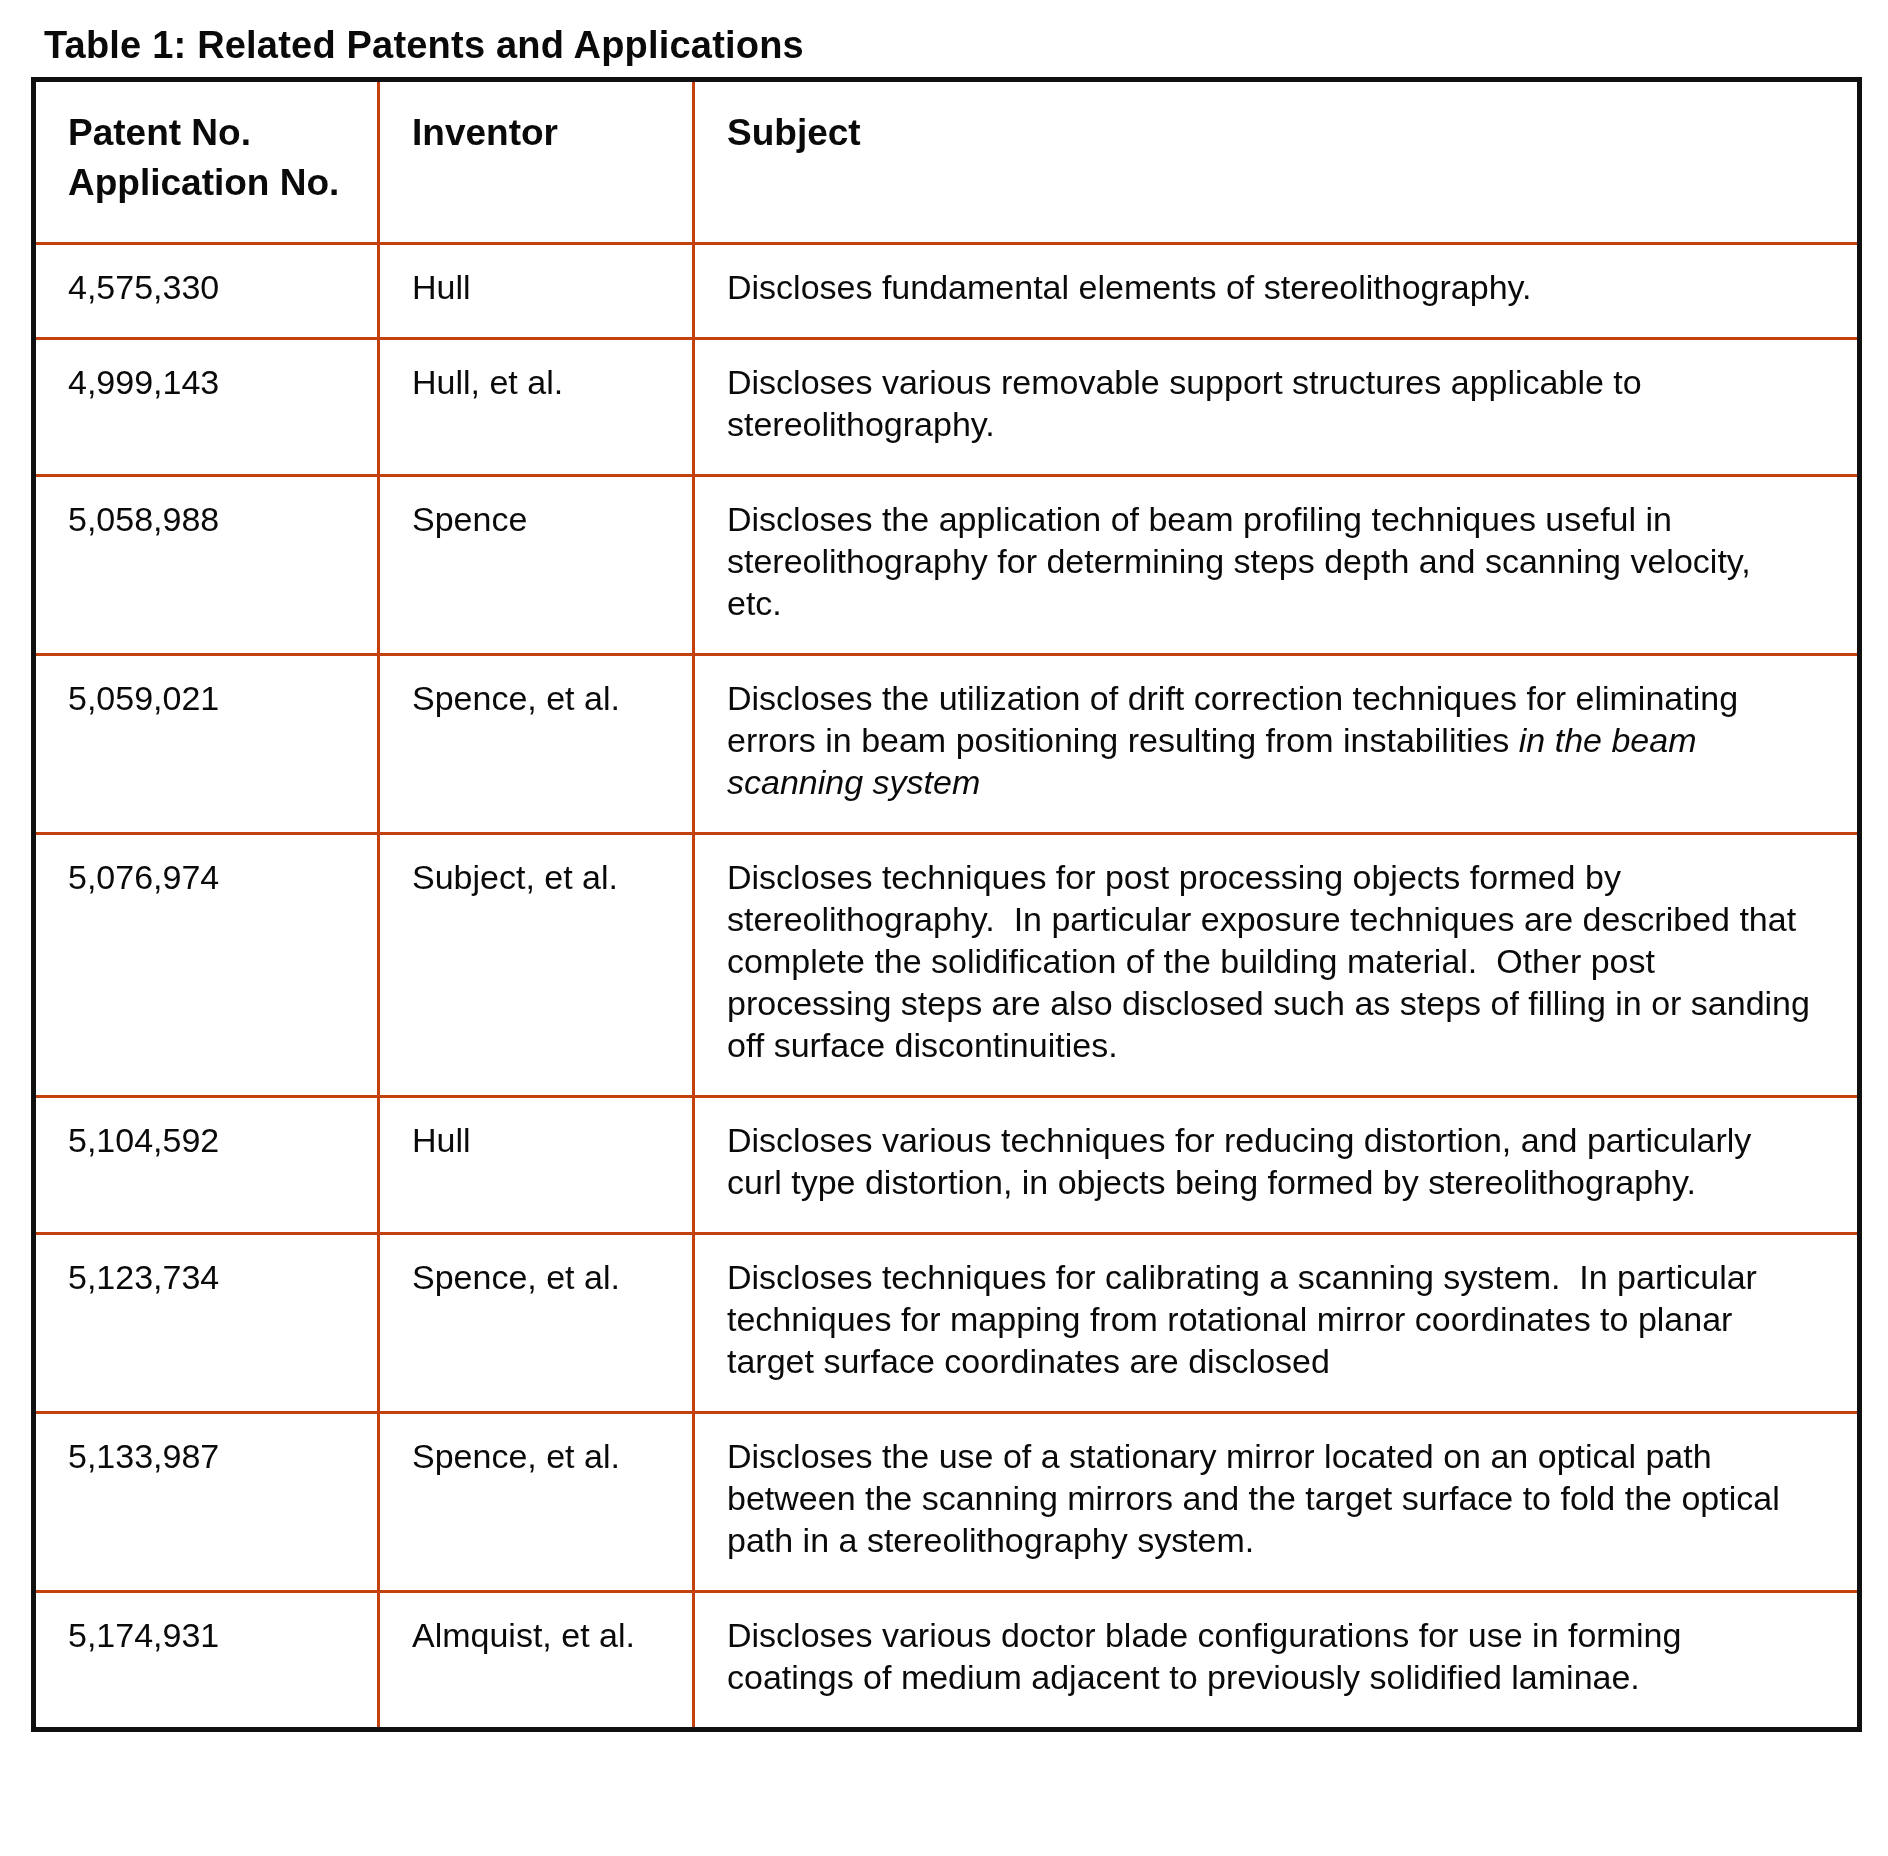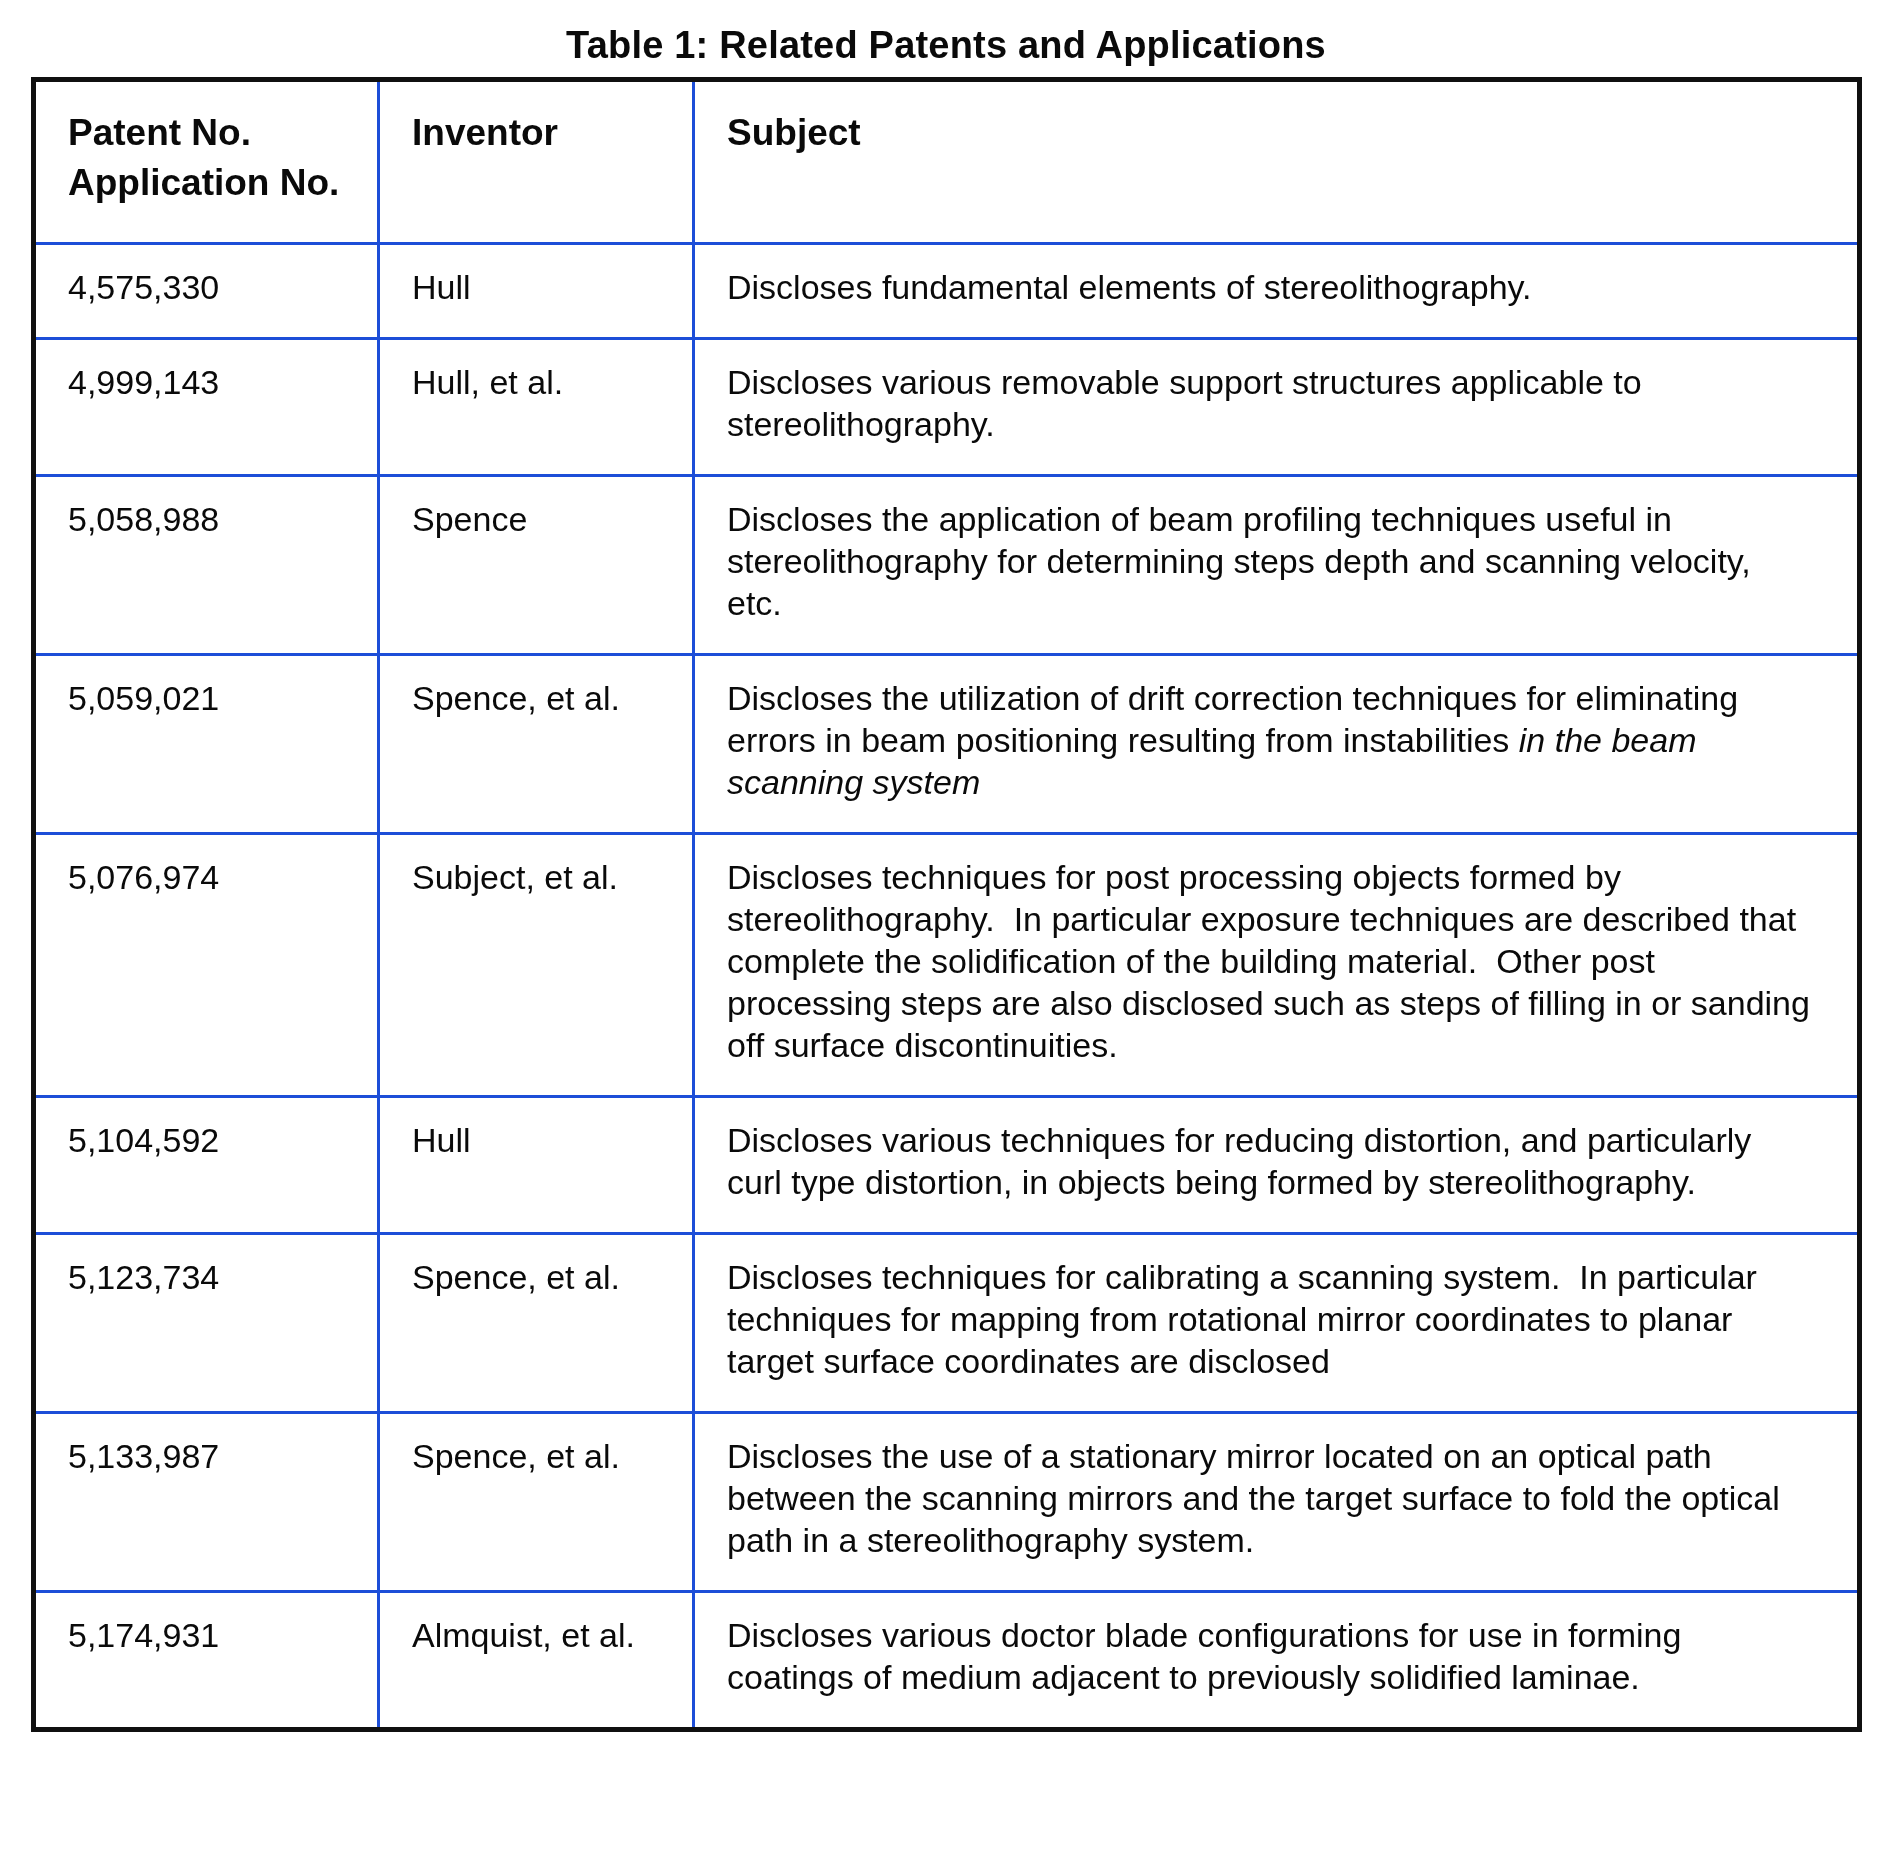--- a/index.html
+++ b/index.html
@@ -8,32 +8,31 @@
     width: 1888px;
     height: 1856px;
     font-family: "Liberation Sans", sans-serif;
     color: #0a0a0a;
     overflow: hidden;
   }
   .page { padding: 16px 31px 0 31px; }
   .doc-title {
     font-size: 38px;
     font-weight: 700;
-    margin: 8px 0 10px 4px;
+    margin: 8px 0 10px 13px;
     letter-spacing: 0.2px;
-    text-align: center;
   }
   table.patents {
     border-collapse: collapse;
     table-layout: fixed;
     width: 1826px;
     border: 5px solid #101010;
   }
   .patents th, .patents td {
-    border: 3px solid #1d4ed8;
+    border: 3px solid #c2410c;
     vertical-align: top;
     text-align: left;
   }
   th.head {
     font-size: 37px;
     font-weight: 700;
     line-height: 50px;
     padding: 26px 18px 34px 32px;
   }
   .hline { display: block; }

